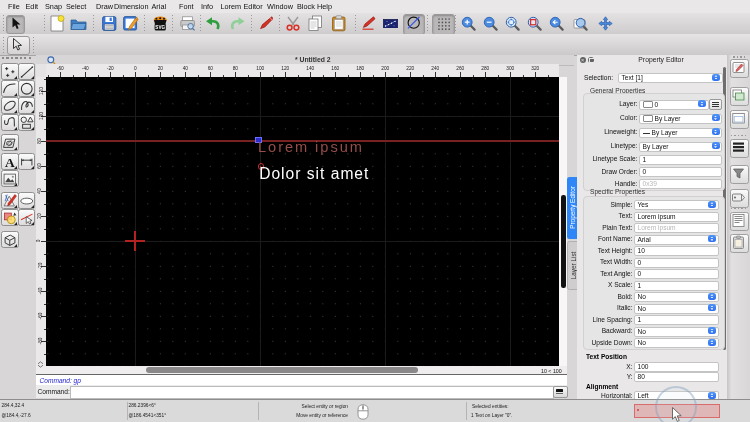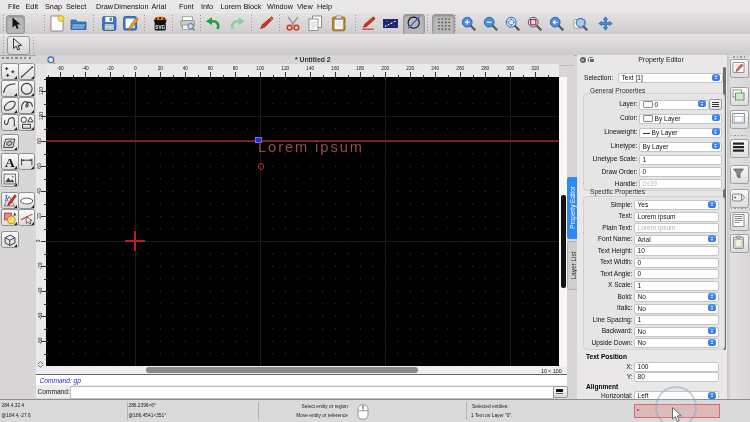--- a/index.html
+++ b/index.html
@@ -74,23 +74,23 @@
   <span style="left:8px">File</span>
     <span style="left:25.5px">Edit</span>
   <span style="left:45px">Snap</span>
     <span style="left:66px">Select</span>
   <span style="left:96px">Draw</span>
     <span style="left:114px">Dimension</span>
   <span style="left:151.5px">Arial</span>
     <span style="left:179px">Font</span>
   <span style="left:201px">Info</span>
     <span style="left:220.5px">Lorem</span>
-  <span style="left:243.5px">Block</span>
+  <span style="left:243.5px">Editor</span>
     <span style="left:267px">Window</span>
-  <span style="left:297px">View</span>
+  <span style="left:297px">Block</span>
     <span style="left:317px">Help</span>
 </div>
 
 <div id="tb1" class="abs"></div>
 <div class="tbtn-pressed" style="left:6px;top:14.5px;width:17px;height:17.5px;"></div>
 <svg style="position:absolute;left:11px;top:17px;" width="10" height="13" viewBox="0 0 10 13">
     <path d="M1.5,0.5 L1.5,10.5 L4.2,8.2 L5.8,12 L7.6,11.2 L6,7.6 L9.5,7.4 Z" fill="#111"></path>
   </svg>
 <svg style="position:absolute;left:50px;top:15px;" width="15" height="17" viewBox="0 0 15 17">
     <path d="M1,1 h9 l3,3 v12 h-12 z" fill="#fdfdfd" stroke="#777" stroke-width="0.8"></path>
@@ -484,20 +484,21 @@
     <div class="mvline" style="left:464.3px;"></div>
     <div class="mhline" style="top:39.3px;"></div>
     <div class="mhline" style="top:164.3px;"></div>
     <div style="position:absolute;left:0;top:63.4px;width:513px;height:1.8px;background:#772120;"></div>
     <div style="position:absolute;left:79.3px;top:163.4px;width:20px;height:1.8px;background:#b22220;"></div>
     <div style="position:absolute;left:88.4px;top:154.3px;width:1.8px;height:20px;background:#b22220;"></div>
     <div style="position:absolute;left:209.2px;top:59.8px;width:4.6px;height:4.6px;background:#2d2dc8;border:0.7px solid #6d6dff;"></div>
     <div style="position:absolute;left:211.6px;top:86.4px;width:4.6px;height:4.6px;border:1.1px solid #c53030;border-radius:50%;"></div>
     <div style="position:absolute;left:214px;top:88.7px;width:1.2px;height:1.2px;background:#cc2a2a;border-radius:50%;"></div>
     <div style="position:absolute;left:212px;top:62.3px;font-size:14.6px;letter-spacing:1.95px;color:#964e4a;">Lorem ipsum</div>
+    <div style="position:absolute;left:213.2px;top:87.6px;font-size:15.6px;letter-spacing:1.0px;color:#fff;">Dolor sit amet</div>
   </div>
 
 <div class="abs" style="left:36px;top:366px;width:531px;height:8px;background:#efeded;">
   <div class="abs" style="left:110px;top:1px;width:272px;height:6px;background:#8a8888;border-radius:3px;"></div>
   <div class="abs" style="left:505px;top:1.5px;font-size:5.3px;color:#111;">10 &lt; 100</div>
 </div>
 <svg class="abs" style="left:36.5px;top:360.5px;" width="7" height="7" viewBox="0 0 7 7">
     <path d="M1,2.8 L3.5,0.8 L6,2.8 M1,4.2 L3.5,6.2 L6,4.2" fill="none" stroke="#777" stroke-width="1"></path>
   </svg>
 

